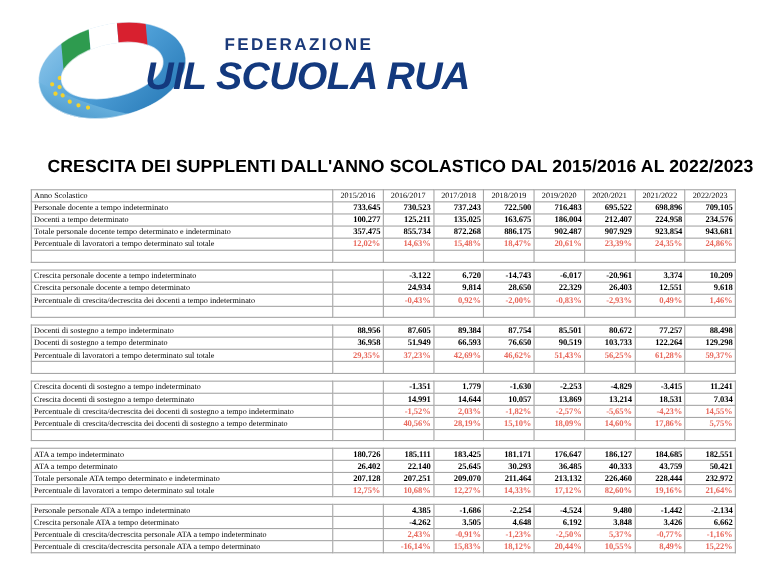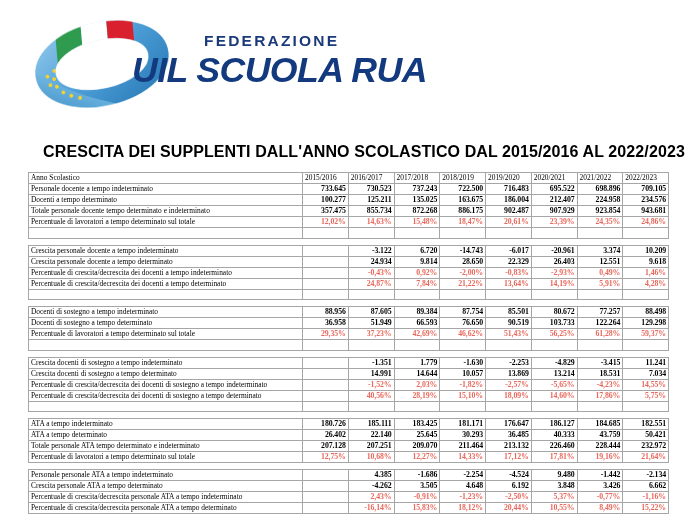--- a/index.html
+++ b/index.html
@@ -94,20 +94,21 @@
     text-align: left;
     font-size: 7.4px;
   }
   td.num {
     text-align: right;
     font-weight: bold;
     font-size: 7.8px;
     letter-spacing: -0.1px;
   }
   td.hdr {
+    text-align: center;
     font-size: 7.4px;
     font-weight: normal;
   }
   td.pct {
     color: #e8685c;
     font-weight: bold;
   }
   tr.spacer td {
     border: none;
     height: 7px;
@@ -289,31 +290,20 @@
             <td class="lbl">Percentuale di crescita/decrescita dei docenti a tempo indeterminato</td>
             <td class="num pct"></td>
             <td class="num pct">-0,43%</td>
             <td class="num pct">0,92%</td>
             <td class="num pct">-2,00%</td>
             <td class="num pct">-0,83%</td>
             <td class="num pct">-2,93%</td>
             <td class="num pct">0,49%</td>
             <td class="num pct">1,46%</td>
           </tr>
-          <tr class="">
-            <td class="lbl">Percentuale di crescita/decrescita dei docenti a tempo determinato</td>
-            <td class="num pct"></td>
-            <td class="num pct">24,87%</td>
-            <td class="num pct">7,84%</td>
-            <td class="num pct">21,22%</td>
-            <td class="num pct">13,64%</td>
-            <td class="num pct">14,19%</td>
-            <td class="num pct">5,91%</td>
-            <td class="num pct">4,28%</td>
-          </tr>
           <tr class="blankrow">
             <td class="lbl"></td>
             <td class="num"></td>
             <td class="num"></td>
             <td class="num"></td>
             <td class="num"></td>
             <td class="num"></td>
             <td class="num"></td>
             <td class="num"></td>
             <td class="num"></td>
@@ -459,21 +449,21 @@
             <td class="num">228.444</td>
             <td class="num">232.972</td>
           </tr>
           <tr class="">
             <td class="lbl">Percentuale di lavoratori a tempo determinato sul totale</td>
             <td class="num pct">12,75%</td>
             <td class="num pct">10,68%</td>
             <td class="num pct">12,27%</td>
             <td class="num pct">14,33%</td>
             <td class="num pct">17,12%</td>
-            <td class="num pct">17,81%</td>
+            <td class="num pct">82,60%</td>
             <td class="num pct">19,16%</td>
             <td class="num pct">21,64%</td>
           </tr>
           <tr class="spacer">
             <td colspan="9"></td>
           </tr>
           <tr class="">
             <td class="lbl">Personale  personale ATA a tempo indeterminato</td>
             <td class="num"></td>
             <td class="num">4.385</td>

